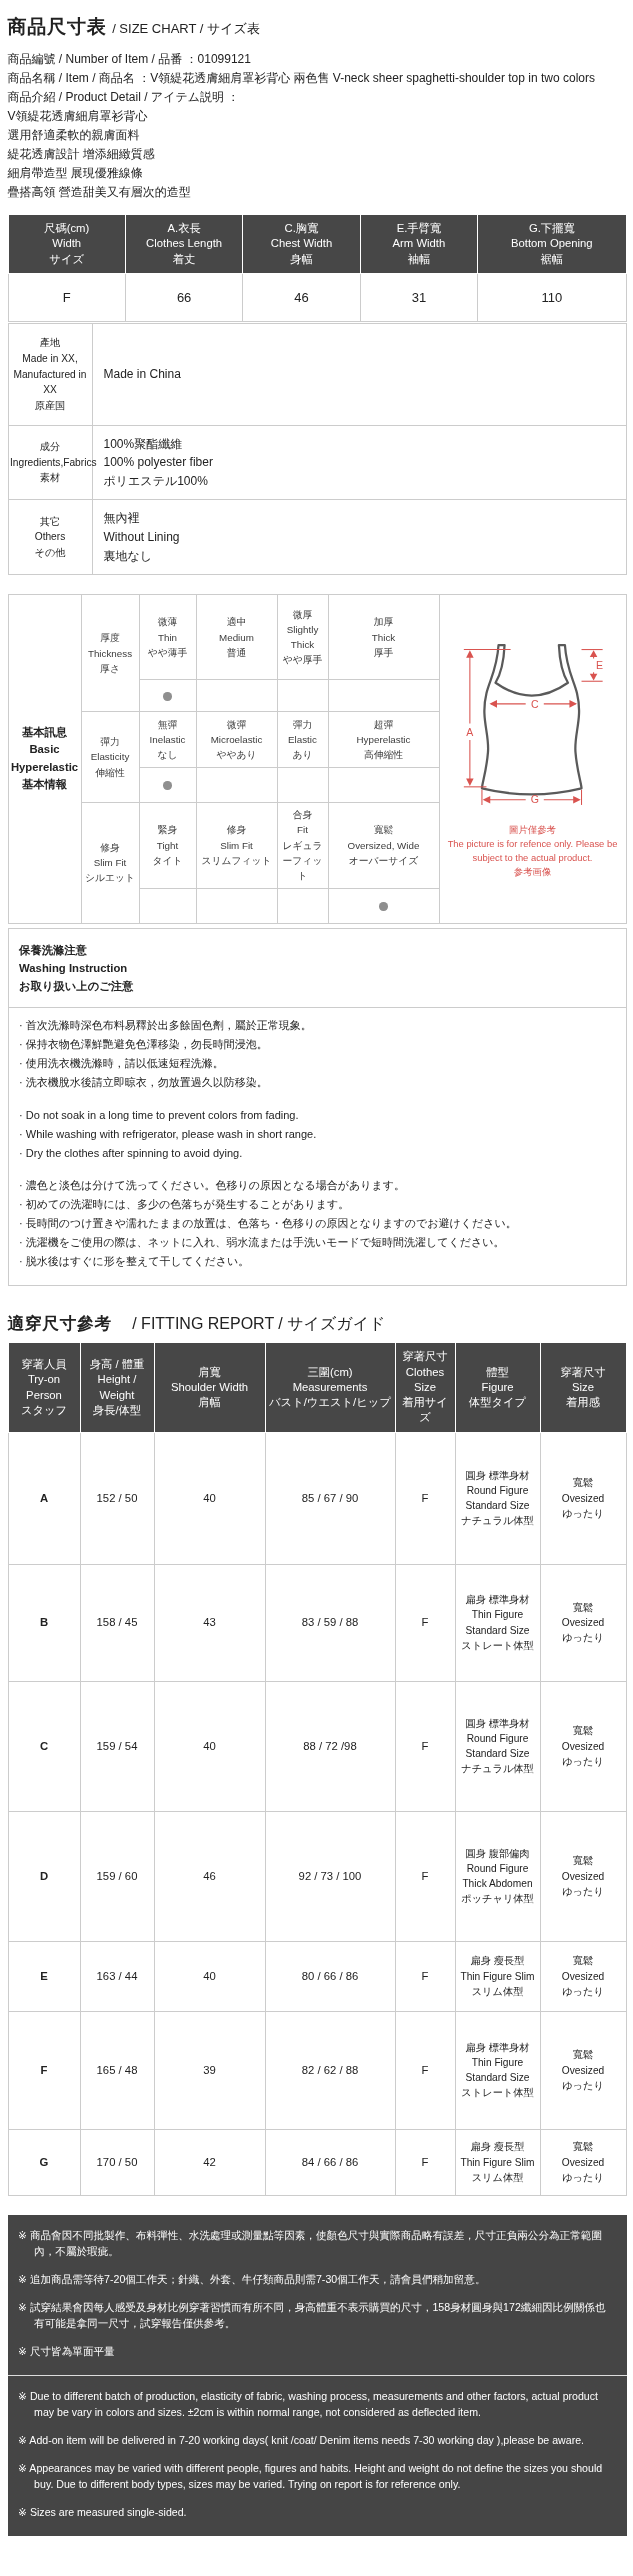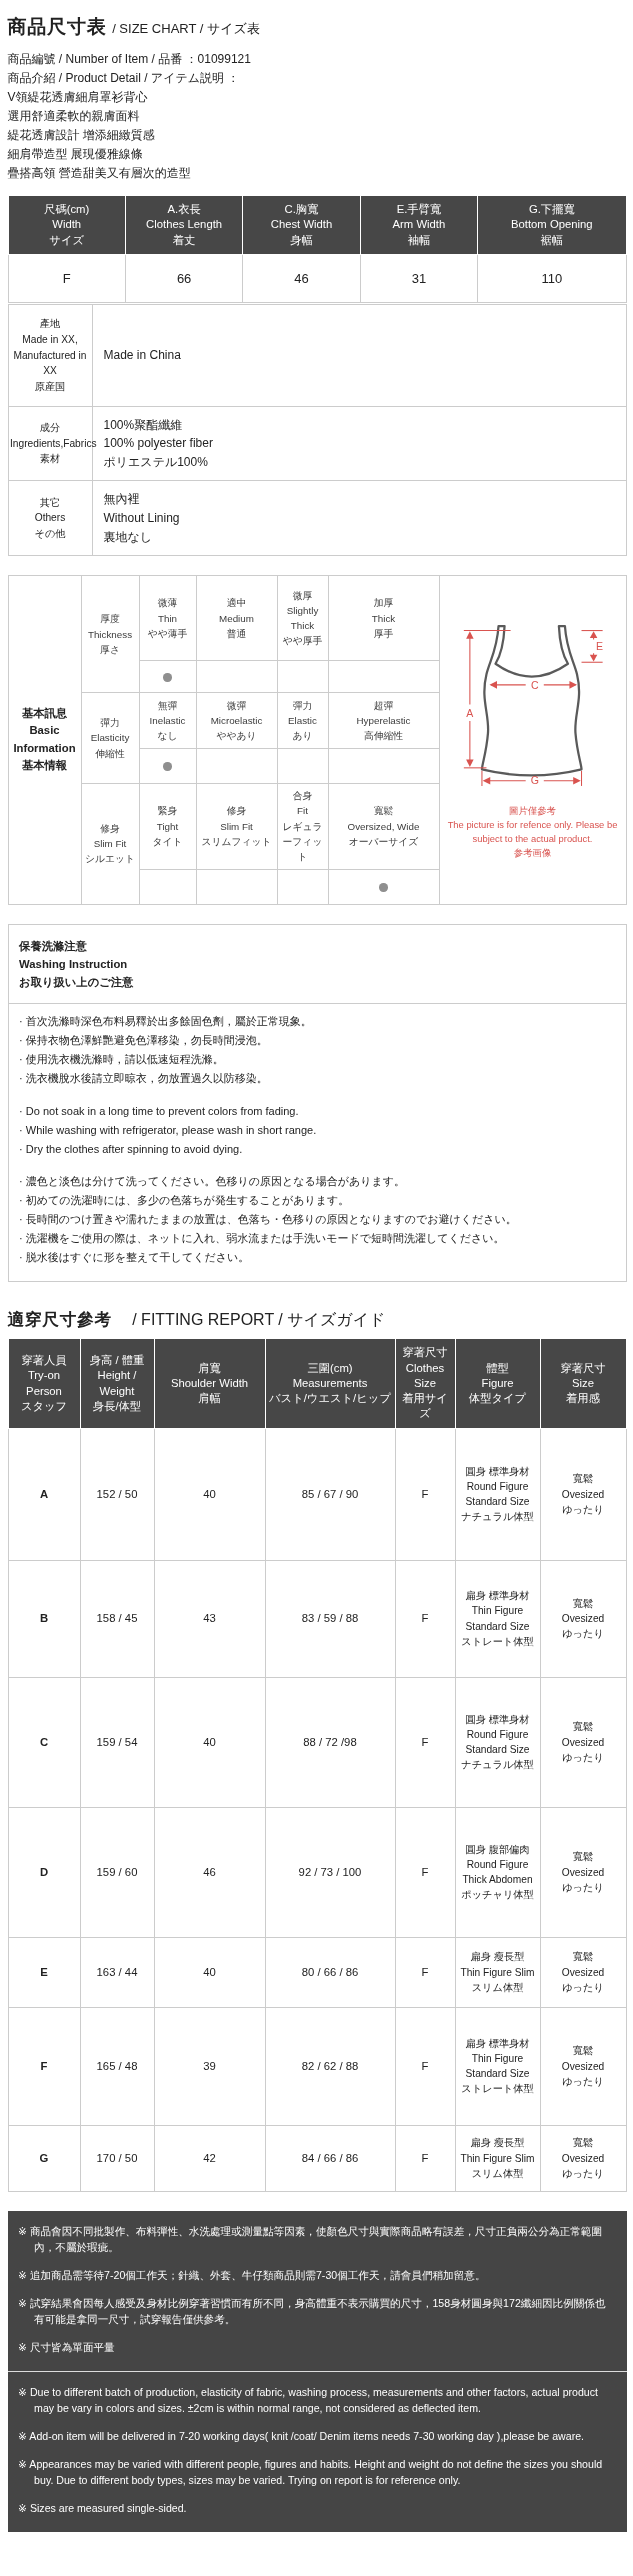--- a/index.html
+++ b/index.html
@@ -25,21 +25,21 @@
   .pi-table .lbl{width:80px;font-size:10.2px;line-height:1.55;padding:10.6px 1.5px;}
   .pi-table .val{text-align:left;font-size:12px;line-height:1.55;padding:9px 11px;}
 
   .bi-table{margin-top:19px;}
   .bi-table td{font-size:9.8px;color:#3c3c3c;line-height:1.55;padding:4.5px 1.5px;}
   .bi-table .b-title{font-size:11.3px;font-weight:bold;color:#222;}
   .marked::after{content:"";display:inline-block;width:8.3px;height:8.3px;border-radius:50%;background:#8f8f8f;vertical-align:middle;}
   .diag-cell{vertical-align:middle;}
   .diag-caption{color:#d9534f;font-size:9.4px;line-height:1.5;margin-top:4.5px;white-space:pre-line;}
 
-  .wash{border:0.8px solid #ccc;margin-top:19px;}
+  .wash{border:0.8px solid #ccc;margin-top:4px;}
   .wash-head{padding:12px 10.6px;border-bottom:0.8px solid #ccc;font-weight:bold;font-size:11.3px;line-height:1.6;white-space:pre-line;}
   .wash-body{padding:10.6px;font-size:11px;}
   .wash-body .grp{margin-bottom:16.6px;}
   .wash-body .grp:last-child{margin-bottom:4.5px;}
   .note-line{margin:0 0 3px 0;line-height:1.45;}
 
   .fit-heading{margin:27px 0 7.5px 0;}
   .fh-zh{font-size:16.6px;font-weight:bold;letter-spacing:0.8px;}
   .fh-rest{font-size:16px;margin-left:17px;}
   .fit-table td{font-size:11.3px;line-height:1.5;padding:9px 2.3px;}
@@ -56,20 +56,21 @@
 <body>
 
 <div class="page">
 
   <div class="title-line">
     <span class="t-zh">商品尺寸表</span>
     <span class="t-rest">/ SIZE CHART / サイズ表</span>
   </div>
   <div class="meta">
     <p>商品編號 / Number of Item / 品番 ：01099121</p>
+    <p>商品名稱 / Item / 商品名 ：V領緹花透膚細肩罩衫背心 兩色售 V-neck sheer spaghetti-shoulder top in two colors</p>
     <p>商品介紹 / Product Detail / アイテム説明 ：</p>
     <p>V領緹花透膚細肩罩衫背心</p>
     <p>選用舒適柔軟的親膚面料</p>
     <p>緹花透膚設計 增添細緻質感</p>
     <p>細肩帶造型 展現優雅線條</p>
     <p>疊搭高領 營造甜美又有層次的造型</p>
   </div>
 
   <table class="size-table">
     <colgroup>
@@ -142,21 +143,21 @@
         <col style="width:58px">
         <col style="width:57px">
         <col style="width:81px">
         <col style="width:51px">
         <col style="width:111px">
         <col>
       </colgroup>
     <tbody>
         <tr style="height:85px;">
       <td class="b-title" rowspan="6">基本訊息
-Basic Information
+Basic Hyperelastic
 基本情報</td>
       <td rowspan="2">厚度
 Thickness
 厚さ</td>
       <td>微薄
 Thin
 やや薄手</td>
       <td>適中
 Medium
 普通</td>

